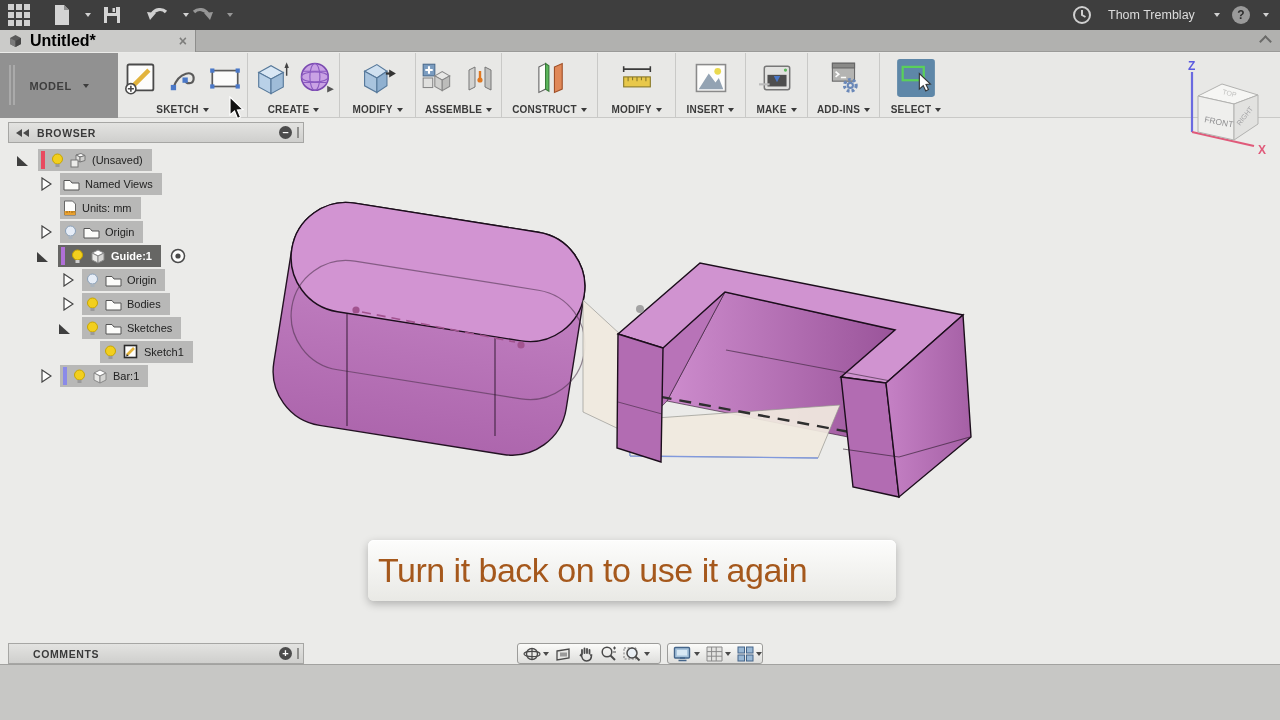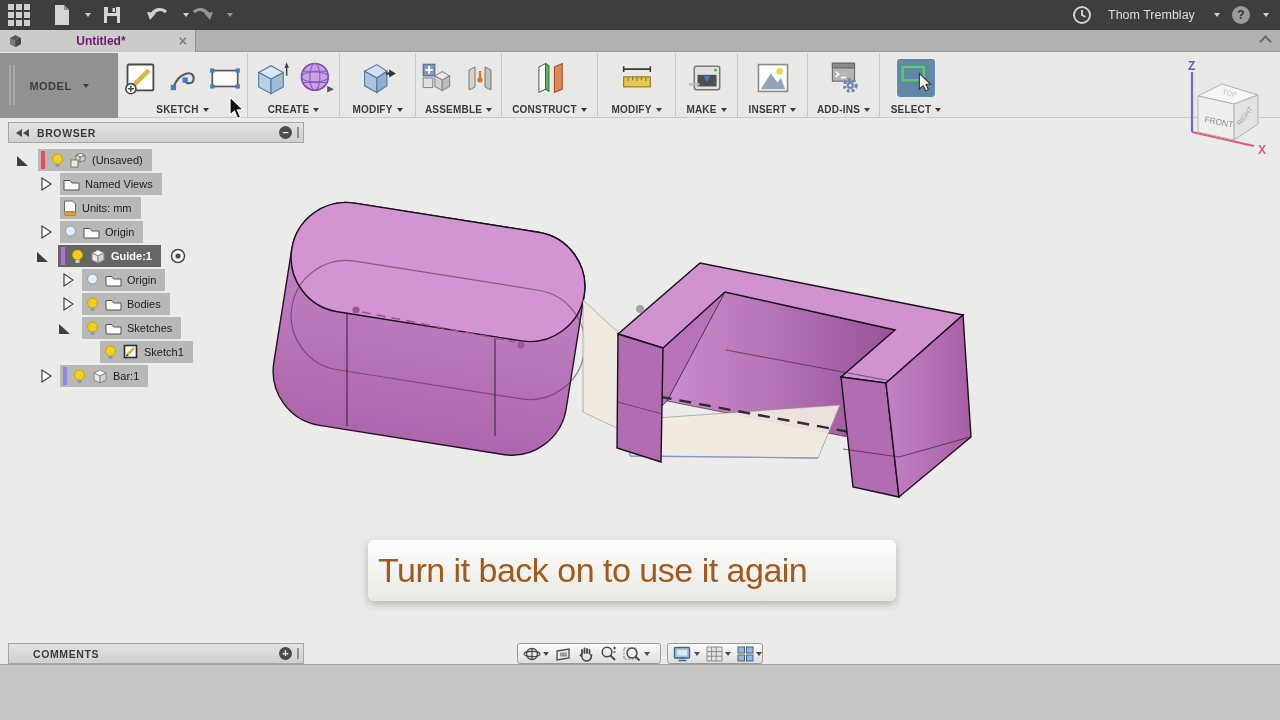--- a/index.html
+++ b/index.html
@@ -13,21 +13,21 @@
   .caret { display:inline-block; width:0; height:0; border-left:4px solid transparent; border-right:4px solid transparent; border-top:5px solid currentColor; }
   .caret.sm { border-left-width:3px; border-right-width:3px; border-top-width:4px; }
   .grid9 { display:grid; grid-template-columns:repeat(3,6px); grid-template-rows:repeat(3,6px); gap:2px; }
   .grid9 span { background:#cfcfcf; }
   .username { color:#dcdcdc; font-size:12.5px; }
   .helpcircle { width:18px; height:18px; border-radius:50%; background:#9a9a9a; color:#3e3e3e; font-weight:bold; font-size:12px; display:flex; align-items:center; justify-content:center; }
 
   
   .tabbar { position:absolute; left:0; top:30px; width:1280px; height:22px; background:#b1b1af; border-bottom:1px solid #9a9a98; }
   .tab { position:absolute; left:0; top:0; width:196px; height:22px; background:#cbcbc9; border-right:1px solid #8e8e8c; display:flex; align-items:center; gap:7px; padding:0 8px; }
-  .tab-title { font-size:12px; font-weight:bold; color:#701a75; flex:1;text-align:center; }
+  .tab-title { font-size:16px; font-weight:bold; color:#000000; flex:1; }
   .tab-close { color:#7e7e7c; font-size:14px; font-weight:bold; line-height:1; }
   .collapse-chevron { position:absolute; right:10px; top:7px; width:9px; height:9px; border-left:2px solid #6a6a68; border-top:2px solid #6a6a68; transform:rotate(45deg); }
 
   
   .toolbar { position:absolute; left:0; top:53px; width:1280px; height:65px; background:#e8e8e6; border-bottom:1px solid #c9c9c7; }
   .wsblock { position:absolute; left:0; top:0; width:118px; height:65px; background:#919191; display:flex; align-items:center; justify-content:center; gap:11px; }
   .wsblock .grip { position:absolute; left:9px; top:12px; width:2px; height:40px; background:#aaa; box-shadow:4px 0 0 #aaa; }
   .wslabel { font-size:11px; font-weight:bold; color:#3d3d3d; letter-spacing:.5px; }
   .tgroups { position:absolute; left:118px; top:0; height:79px; display:flex; }
   .tgroup { position:relative; height:65px; border-right:1px solid #c9c9c7; display:flex; flex-direction:column; align-items:center; }
@@ -254,46 +254,46 @@
               <rect x="6" y="15" width="24" height="9" fill="#e8c84a" stroke="#8a7a2a"></rect>
               <path d="M10,15 v4 M14,15 v3 M18,15 v4 M22,15 v3 M26,15 v4" stroke="#8a7a2a"></path>
             </svg>
         </div>
         <div class="tlabelrow">
             <span>MODIFY</span>
             <span class="caret sm"></span>
           </div>
       </div>
 
+      <div class="tgroup" style="width:70px">
+        <div class="ticons">
+          <svg width="38" height="36" viewBox="0 0 34 32">
+              <rect x="4" y="4" width="26" height="24" fill="#fdfdfc" stroke="#8a8a8a" stroke-width="1.4"></rect>
+              <polygon points="6,26 15,12 21,20 24,16 28,26" fill="#93a3b3"></polygon>
+              <circle cx="23" cy="10" r="3" fill="#ead94e"></circle>
+            </svg>
+        </div>
+        <div class="tlabelrow">
+            <span>INSERT</span>
+            <span class="caret sm"></span>
+          </div>
+      </div>
+
       <div class="tgroup" style="width:62px">
         <div class="ticons">
           <svg width="36" height="36" viewBox="0 0 34 34">
               <rect x="5" y="6" width="24" height="22" rx="2" fill="#e2e2e0" stroke="#777" stroke-width="1.4"></rect>
               <rect x="8" y="14" width="18" height="11" fill="#4e4e4e"></rect>
               <polygon points="14,15 20,15 17,21" fill="#4a78c8"></polygon>
               <rect x="12,24" y="22" width="10" height="2" fill="#bbb"></rect>
               <circle cx="25" cy="9.5" r="1.5" fill="#5cb85c"></circle>
             </svg>
         </div>
         <div class="tlabelrow">
             <span>MAKE</span>
-            <span class="caret sm"></span>
-          </div>
-      </div>
-
-      <div class="tgroup" style="width:70px">
-        <div class="ticons">
-          <svg width="38" height="36" viewBox="0 0 34 32">
-              <rect x="4" y="4" width="26" height="24" fill="#fdfdfc" stroke="#8a8a8a" stroke-width="1.4"></rect>
-              <polygon points="6,26 15,12 21,20 24,16 28,26" fill="#93a3b3"></polygon>
-              <circle cx="23" cy="10" r="3" fill="#ead94e"></circle>
-            </svg>
-        </div>
-        <div class="tlabelrow">
-            <span>INSERT</span>
             <span class="caret sm"></span>
           </div>
       </div>
 
       <div class="tgroup" style="width:72px">
         <div class="ticons">
           <svg width="36" height="38" viewBox="0 0 34 36">
               <rect x="6" y="4" width="21" height="17" fill="#b4b4b2" stroke="#666"></rect>
               <rect x="6" y="4" width="21" height="4.5" fill="#8a8a88" stroke="#666"></rect>
               <path d="M9,12 l3,2.5 l-3,2.5 M14,17.5 h5" fill="none" stroke="#fdfdfc" stroke-width="1.6"></path>

